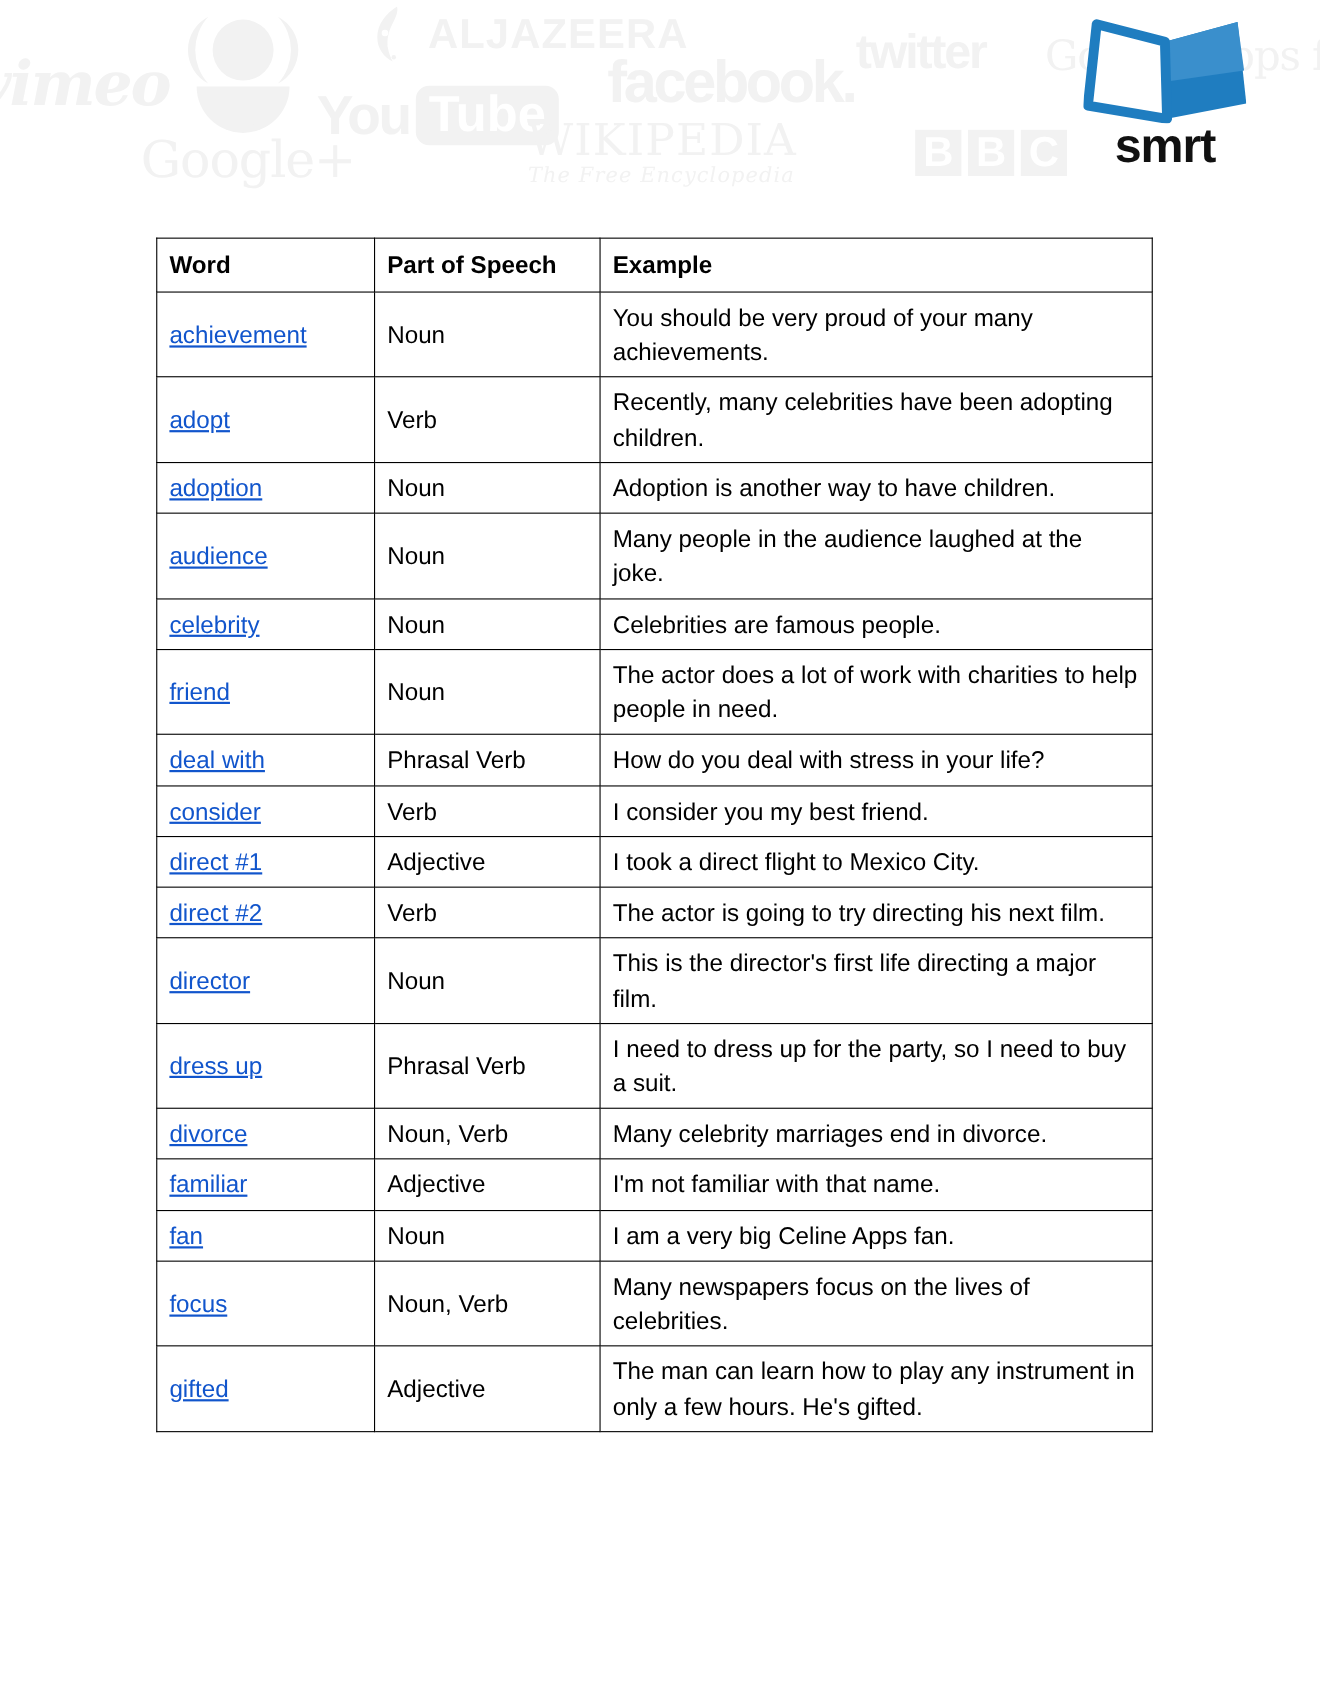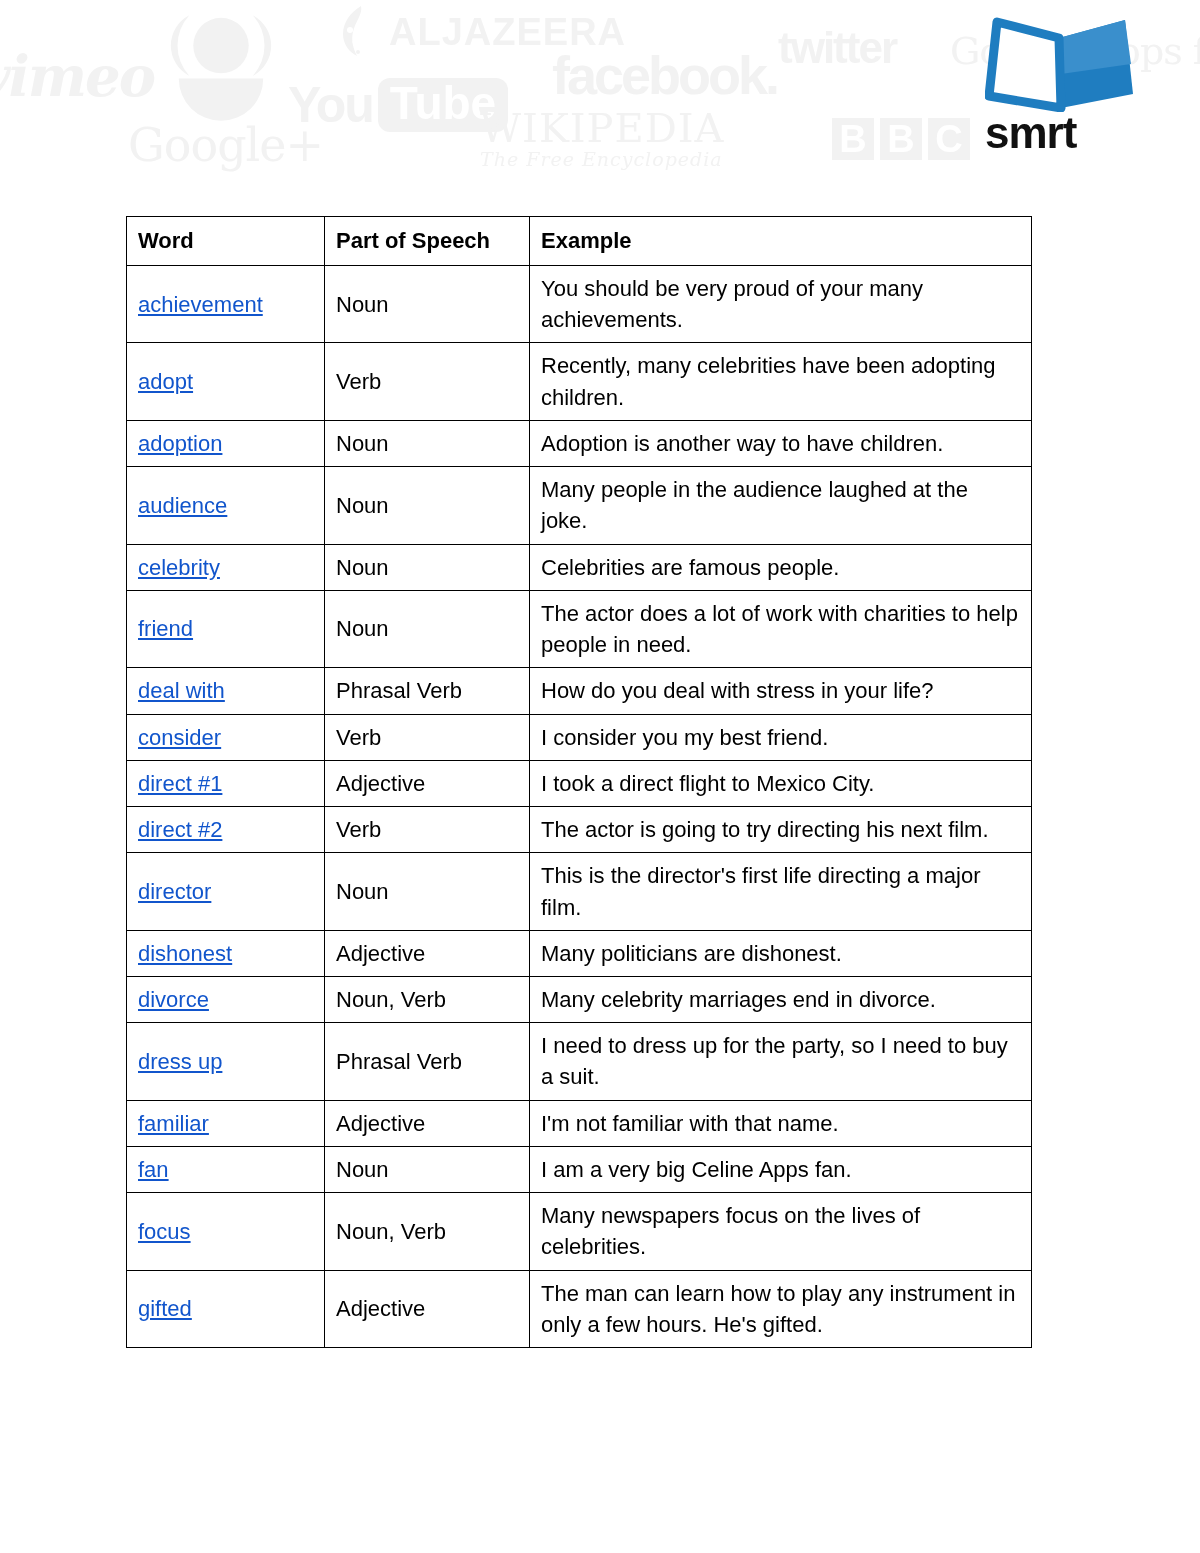--- a/index.html
+++ b/index.html
@@ -137,30 +137,31 @@
     left: 985px;
     top: 16px;
     width: 148px;
     height: 140px;
   }
   #smrt-logo .smrt-wordmark {
     position: absolute;
     left: 0;
     top: 92px;
     width: 148px;
+    text-align: center;
     font-weight: 700;
     font-size: 44px;
     letter-spacing: -1px;
     color: #111111;
   }
 
   
   #vocab-table {
     position: absolute;
-    left: 126px;
+    left: 142px;
     top: 216px;
     width: 905px;
     border-collapse: collapse;
     table-layout: fixed;
   }
   #vocab-table col.c-word { width: 198px; }
   #vocab-table col.c-pos  { width: 205px; }
   #vocab-table col.c-ex   { width: 502px; }
 
   #vocab-table th,
@@ -314,35 +315,30 @@
         <td><span class="word-link">direct #2</span></td>
         <td>Verb</td>
         <td>The actor is going to try directing his next film.</td>
       </tr>
       <tr>
         <td><span class="word-link">director</span></td>
         <td>Noun</td>
         <td>This is the director's first life directing a major film.</td>
       </tr>
       <tr>
-        <td><span class="word-link">dishonest</span></td>
-        <td>Adjective</td>
-        <td>Many politicians are dishonest.</td>
+        <td><span class="word-link">dress up</span></td>
+        <td>Phrasal Verb</td>
+        <td>I need to dress up for the party, so I need to buy a suit.</td>
       </tr>
       <tr>
         <td><span class="word-link">divorce</span></td>
         <td>Noun, Verb</td>
         <td>Many celebrity marriages end in divorce.</td>
       </tr>
       <tr>
-        <td><span class="word-link">dress up</span></td>
-        <td>Phrasal Verb</td>
-        <td>I need to dress up for the party, so I need to buy a suit.</td>
-      </tr>
-      <tr>
         <td><span class="word-link">familiar</span></td>
         <td>Adjective</td>
         <td>I'm not familiar with that name.</td>
       </tr>
       <tr>
         <td><span class="word-link">fan</span></td>
         <td>Noun</td>
         <td>I am a very big Celine Apps fan.</td>
       </tr>
       <tr>

